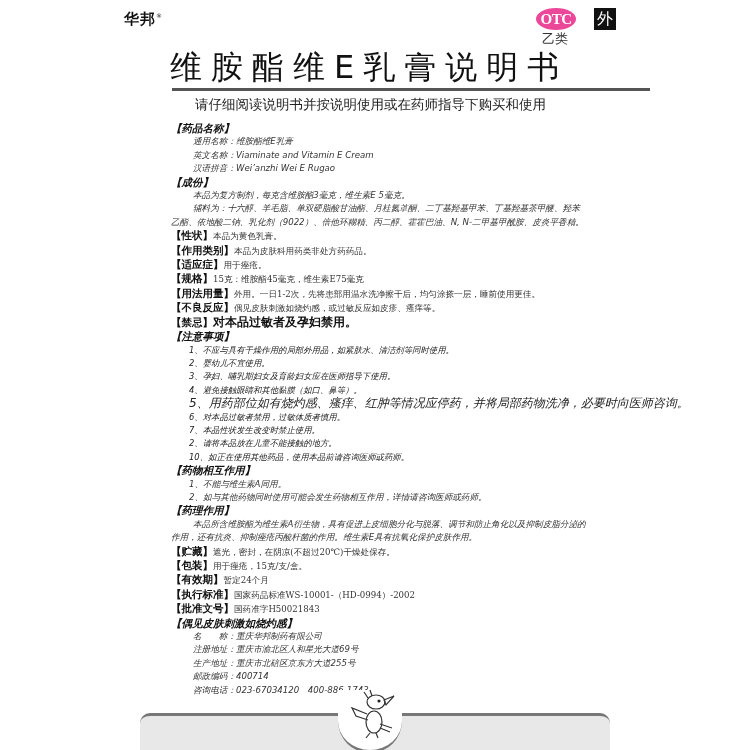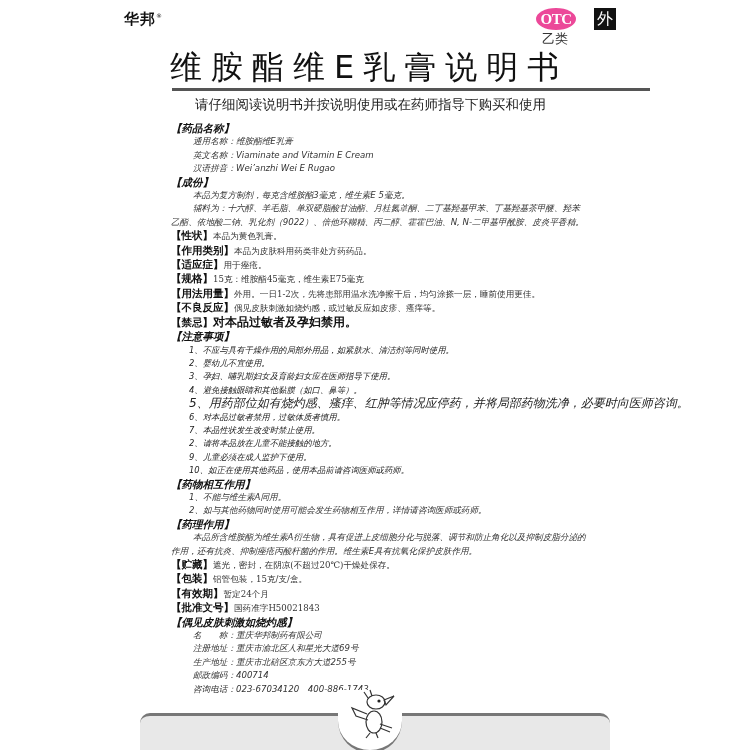--- a/index.html
+++ b/index.html
@@ -59,38 +59,38 @@
   <div class="sec">
     <div class="hd">【注意事项】</div>
     <div class="note">1、不应与具有干燥作用的局部外用品，如紧肤水、清洁剂等同时使用。</div>
     <div class="note">2、婴幼儿不宜使用。</div>
     <div class="note">3、孕妇、哺乳期妇女及育龄妇女应在医师指导下使用。</div>
     <div class="note">4、避免接触眼睛和其他黏膜（如口、鼻等）。</div>
     <div class="note" style="font-size:12px">5、用药部位如有烧灼感、瘙痒、红肿等情况应停药，并将局部药物洗净，必要时向医师咨询。</div>
     <div class="note">6、对本品过敏者禁用，过敏体质者慎用。</div>
     <div class="note">7、本品性状发生改变时禁止使用。</div>
     <div class="note">2、请将本品放在儿童不能接触的地方。</div>
-    <div class="note">9、儿童必须在成人监护下使用。</div>
     <div class="note">10、如正在使用其他药品，使用本品前请咨询医师或药师。</div>
   </div>
 
   <div class="sec">
     <div class="hd">【药物相互作用】</div>
     <div class="ind" style="padding-left:18px">1、不能与维生素A同用。</div>
     <div class="ind" style="padding-left:18px">2、如与其他药物同时使用可能会发生药物相互作用，详情请咨询医师或药师。</div>
   </div>
 
   <div class="sec">
     <div class="hd">【药理作用】</div>
     <div class="para">本品所含维胺酯为维生素A衍生物，具有促进上皮细胞分化与脱落、调节和防止角化以及抑制皮脂分泌的作用，还有抗炎、抑制痤疮丙酸杆菌的作用。维生素E具有抗氧化保护皮肤作用。</div>
   </div>
 
   <div><span class="hd">【贮藏】</span><span class="inl">遮光，密封，在阴凉(不超过20℃)干燥处保存。</span></div>
-  <div><span class="hd">【包装】</span><span class="inl">铝管包装，15克/支/盒。</span></div>
+  <div><span class="hd">【包装】</span><span class="inl">用于痤疮，15克/支/盒。</span></div>
   <div><span class="hd">【有效期】</span><span class="inl">暂定24个月</span></div>
+  <div><span class="hd">【执行标准】</span><span class="inl">国家药品标准WS-10001-（HD-0994）-2002</span></div>
   <div><span class="hd">【批准文号】</span><span class="inl">国药准字H50021843</span></div>
 
   <div class="sec">
     <div class="hd">【偶见皮肤刺激如烧灼感】</div>
     <div class="ind">名　　称：重庆华邦制药有限公司</div>
     <div class="ind">注册地址：重庆市渝北区人和星光大道69号</div>
   </div>
 
   <div class="sec">
     <div class="ind">生产地址：重庆市北碚区京东方大道255号</div>

